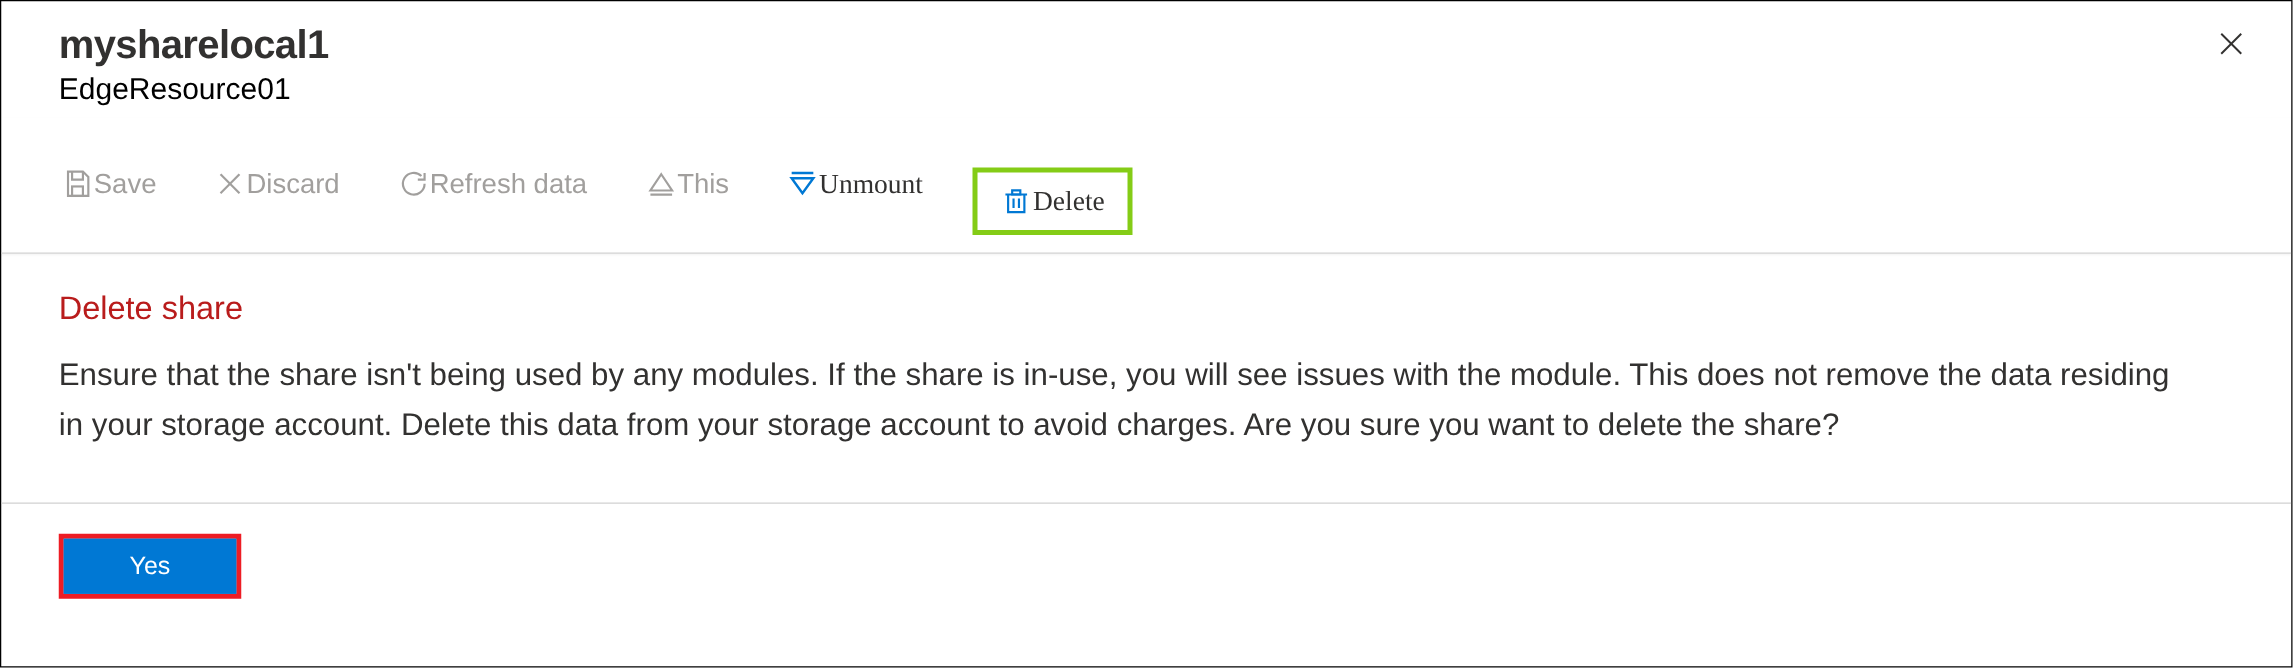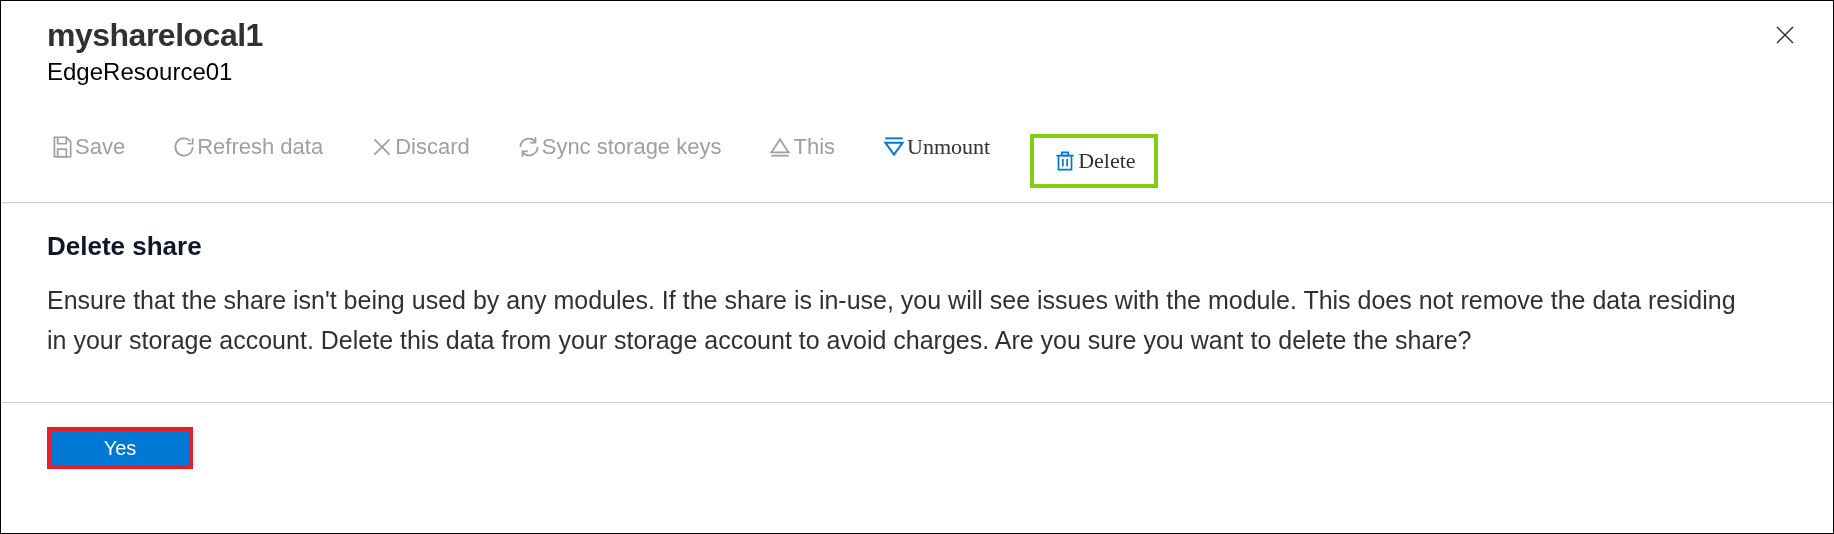--- a/index.html
+++ b/index.html
@@ -87,22 +87,22 @@
     .highlight-box {
       border: 4px solid #84cc16;
       padding: 6px 12px;
       margin-top: 28px;
     }
     .content {
       padding: 28px 46px;
     }
     .section-title {
       font-size: 26px;
-      font-weight: 700;
-      color: #0f172a;
+      font-weight: 400;
+      color: #b91c1c;
       margin-bottom: 18px;
     }
     .section-text {
       font-size: 25px;
       color: #323130;
       line-height: 1.6;
       max-width: 1700px;
     }
     .divider {
       border-top: 1px solid #d1d1d1;
@@ -112,21 +112,21 @@
       display: flex;
       gap: 16px;
       padding: 24px 46px;
     }
     .btn-yes-wrap {
       border: 4px solid #ed1c24;
       padding: 0;
     }
     .btn {
       min-width: 138px;
-      height: 34px;
+      height: 44px;
       font-size: 20px;
       font-family: inherit;
       cursor: pointer;
       border: 1px solid #8a8886;
       background: #fff;
       color: #323130;
       display: flex;
       align-items: center;
       justify-content: center;
     }
@@ -158,48 +158,37 @@
         <path d="M8 3v6h8V3"></path>
         <rect x="8" y="14" width="8" height="7"></rect>
       </svg>
     </span>
     <span>Save</span>
   </button>
 
   <button class="toolbar-btn">
     <span class="icon">
       <svg viewBox="0 0 24 24" stroke="currentColor" stroke-width="1.6" fill="none">
+        <line x1="5" y1="5" x2="19" y2="19"></line>
+        <line x1="19" y1="5" x2="5" y2="19"></line>
+      </svg>
+    </span>
+    <span>Discard</span>
+  </button>
+
+  <button class="toolbar-btn">
+    <span class="icon">
+      <svg viewBox="0 0 24 24" stroke="currentColor" stroke-width="1.6" fill="none">
         <path d="M20 12a8 8 0 1 1-2.34-5.66"></path>
         <path d="M20 4v5h-5"></path>
       </svg>
     </span>
     <span>Refresh data</span>
   </button>
 
-  <button class="toolbar-btn">
-    <span class="icon">
-      <svg viewBox="0 0 24 24" stroke="currentColor" stroke-width="1.6" fill="none">
-        <line x1="5" y1="5" x2="19" y2="19"></line>
-        <line x1="19" y1="5" x2="5" y2="19"></line>
-      </svg>
-    </span>
-    <span>Discard</span>
-  </button>
-
-  <button class="toolbar-btn">
-    <span class="icon">
-      <svg viewBox="0 0 24 24" stroke="currentColor" stroke-width="1.6" fill="none">
-        <path d="M4 12a8 8 0 0 1 14-5"></path>
-        <path d="M20 12a8 8 0 0 1-14 5"></path>
-        <path d="M18 3v5h-5"></path>
-        <path d="M6 21v-5h5"></path>
-      </svg>
-    </span>
-    <span>Sync storage keys</span>
-  </button>
 
   <button class="toolbar-btn">
     <span class="icon">
       <svg viewBox="0 0 24 24" stroke="currentColor" stroke-width="1.6" fill="none">
         <path d="M12 5 L20 17 H4 Z"></path>
         <line x1="4" y1="20" x2="20" y2="20"></line>
       </svg>
     </span>
     <span>This</span>
   </button>

